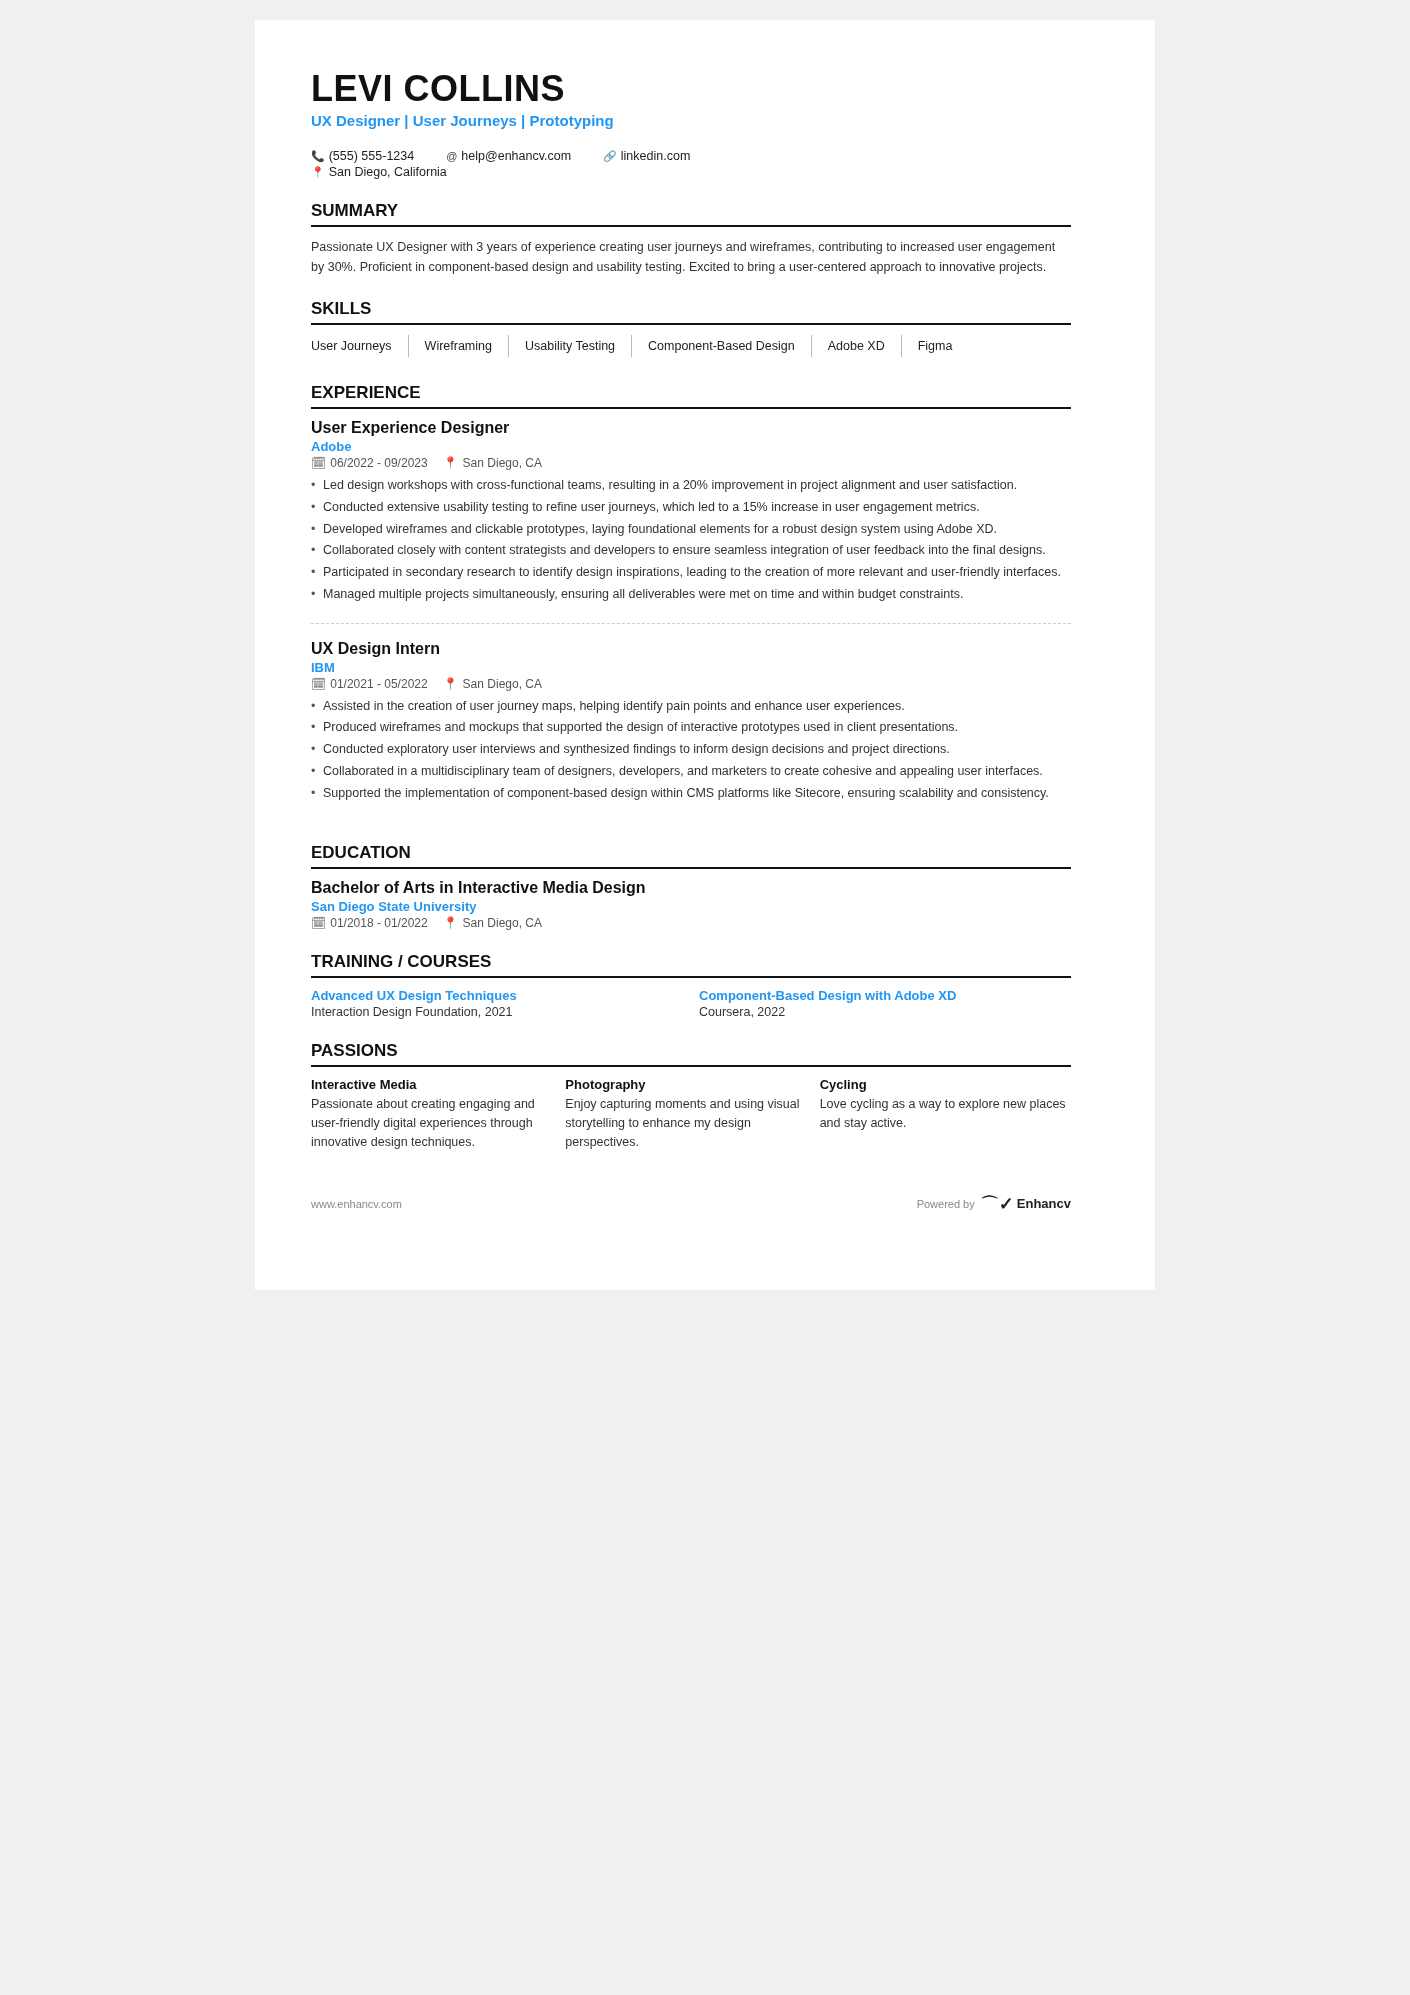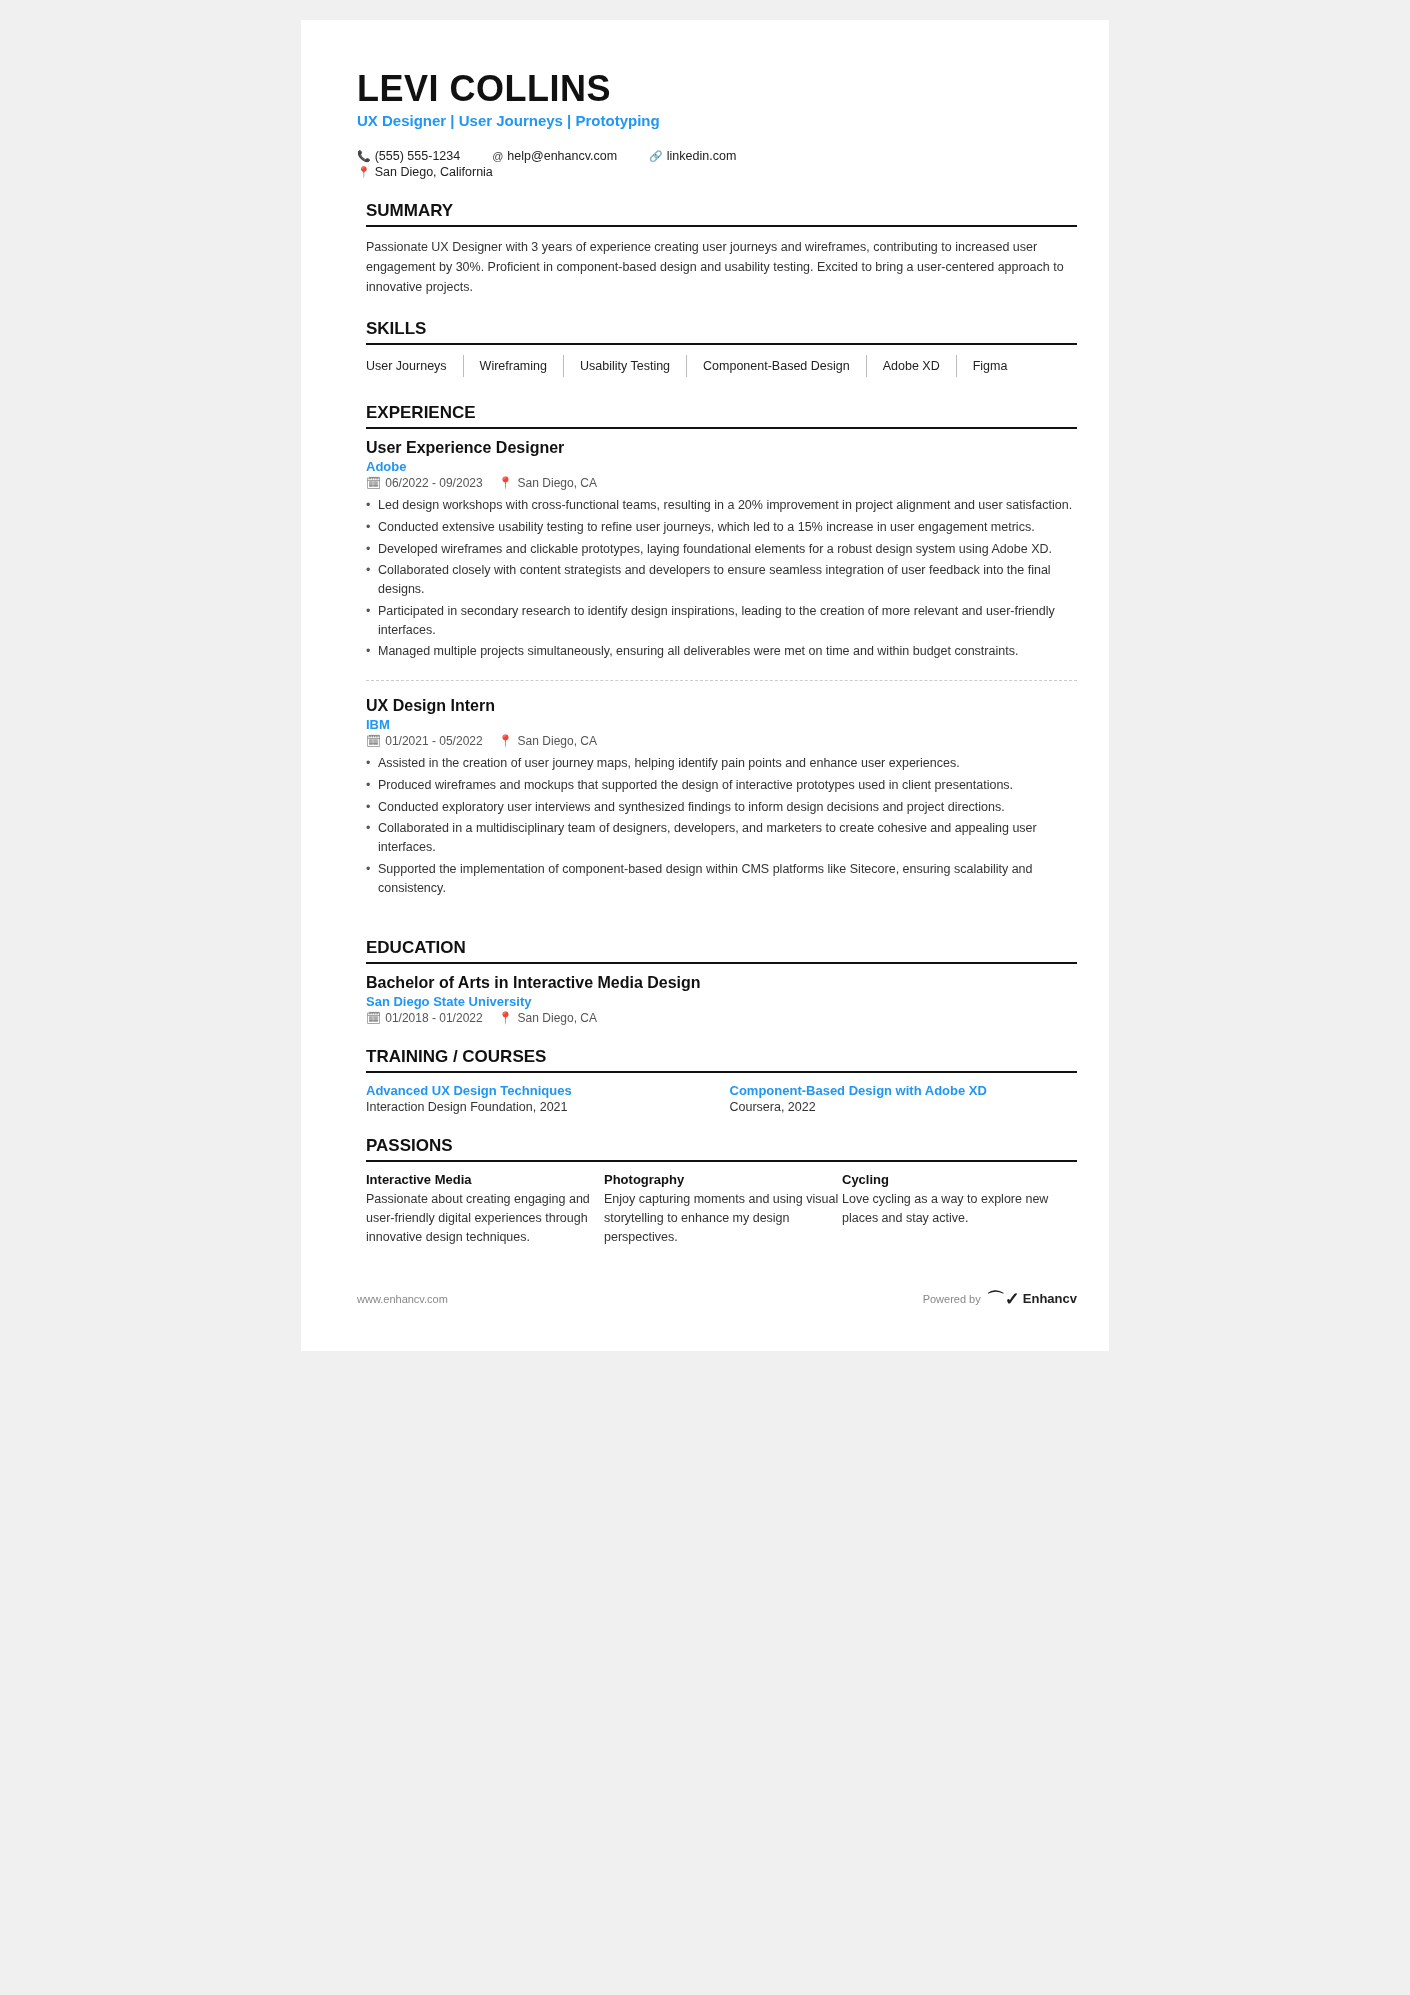--- a/index.html
+++ b/index.html
@@ -5,23 +5,23 @@
     * { margin: 0; padding: 0; box-sizing: border-box; }
     body {
       font-family: 'Arial', sans-serif;
       background: #f0f0f0;
       display: flex;
       justify-content: center;
       padding: 20px;
     }
     .resume {
       background: #fff;
-      width: 808px;
+      width: 900px;
       min-height: 1270px;
-      padding: 48px 32px 40px 56px;
+      padding: 48px 84px 40px 56px;
       position: relative;
     }
     .header-name {
       font-size: 36px;
       font-weight: 900;
       color: #111;
       letter-spacing: 0.5px;
       text-transform: uppercase;
     }
     .header-title {
@@ -43,21 +43,20 @@
       display: flex;
       align-items: center;
       gap: 4px;
     }
     .contact-icon {
       font-size: 11px;
       color: #444;
     }
     .section {
       margin-top: 22px;
-      margin-left: 9px;
     }
     .section-title {
       font-size: 17px;
       font-weight: 900;
       text-transform: uppercase;
       color: #111;
       border-bottom: 2.5px solid #111;
       padding-bottom: 4px;
       margin-bottom: 10px;
     }

